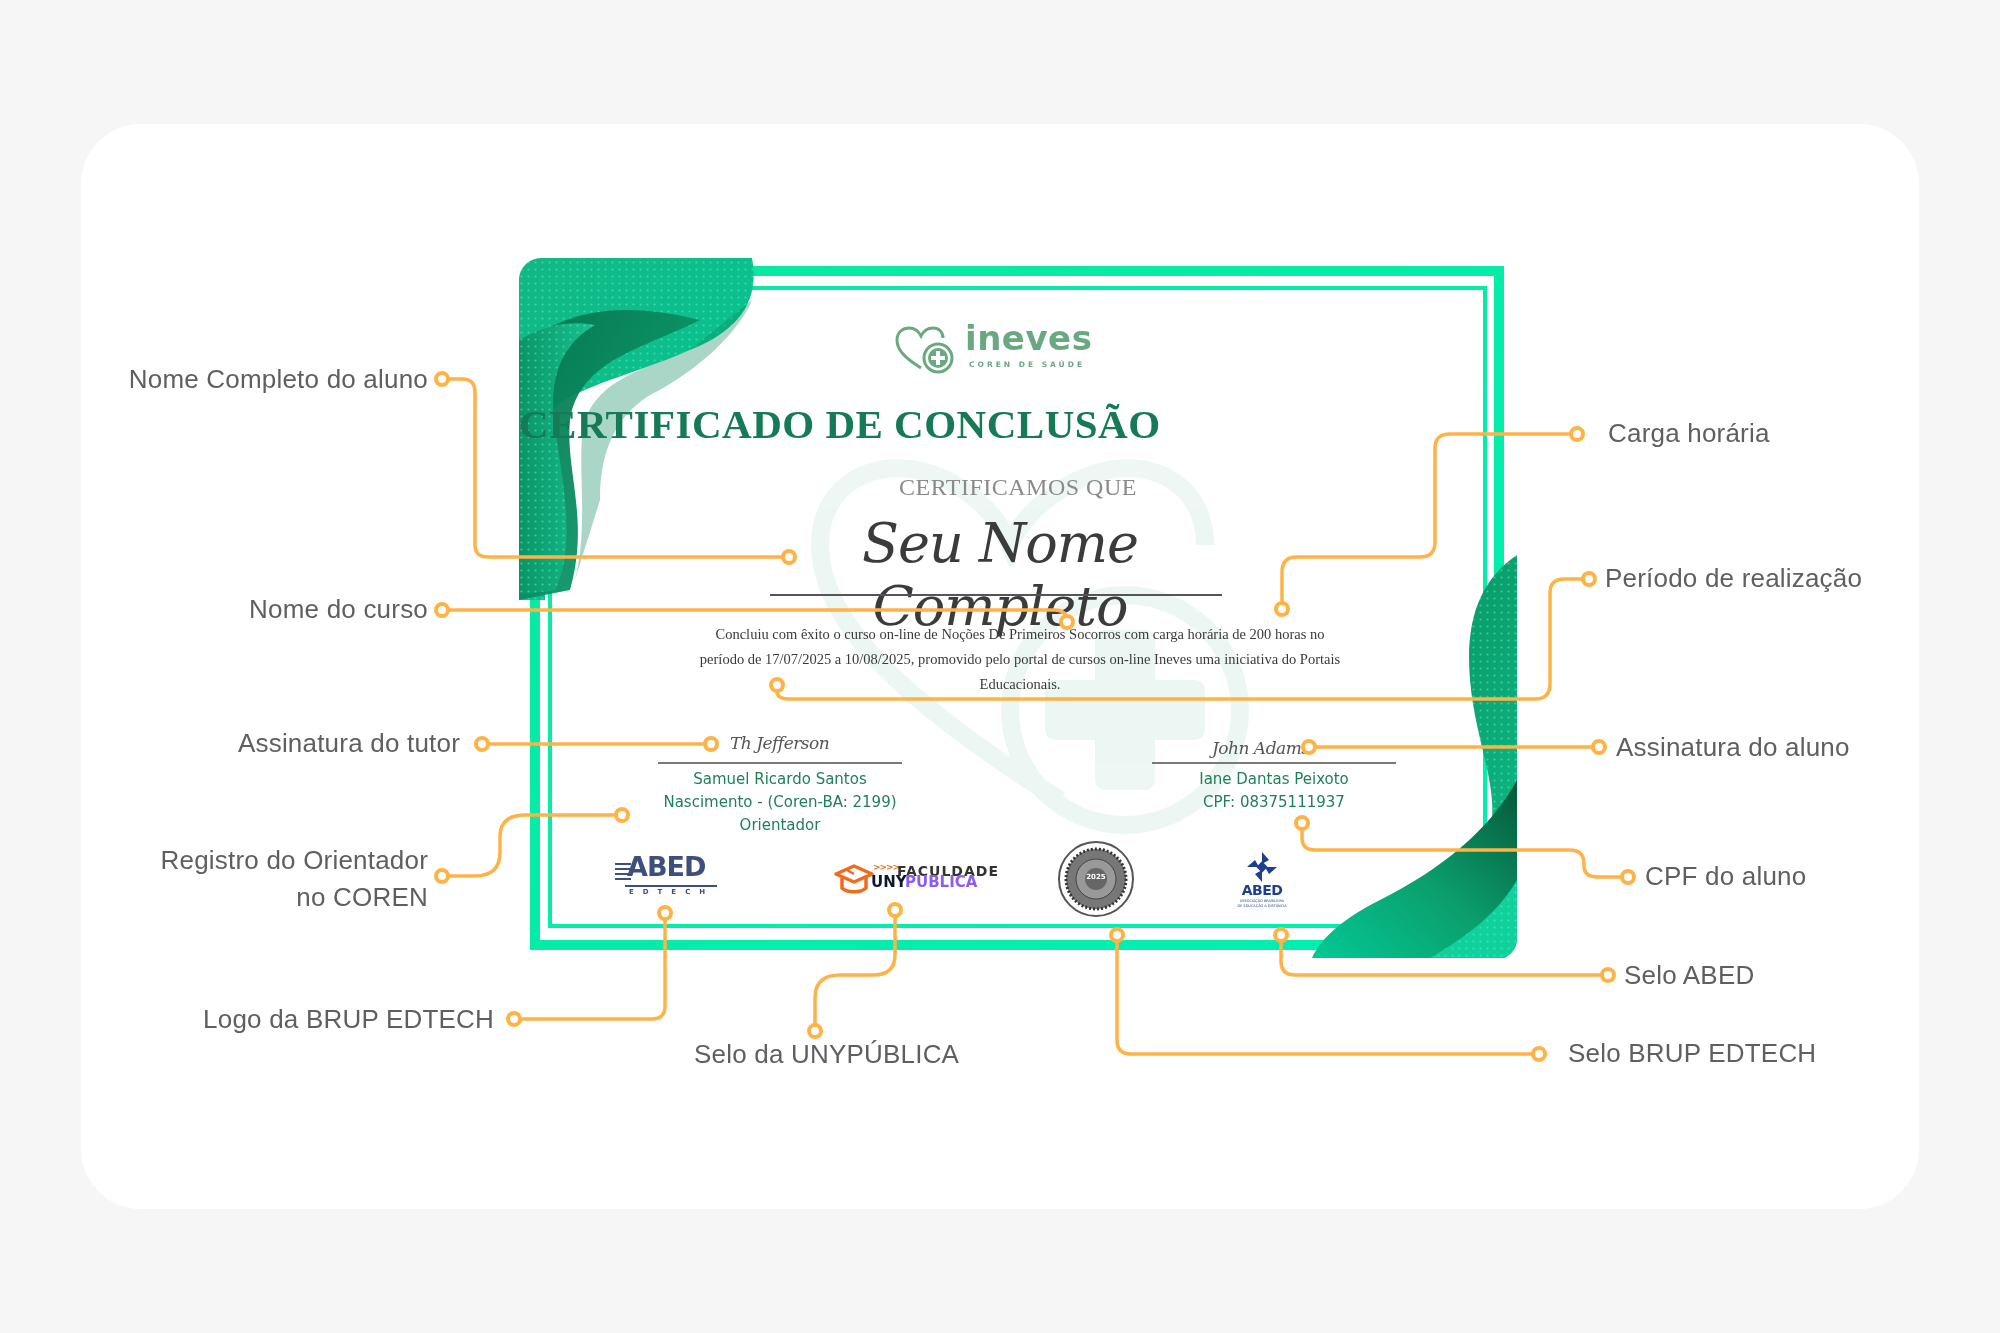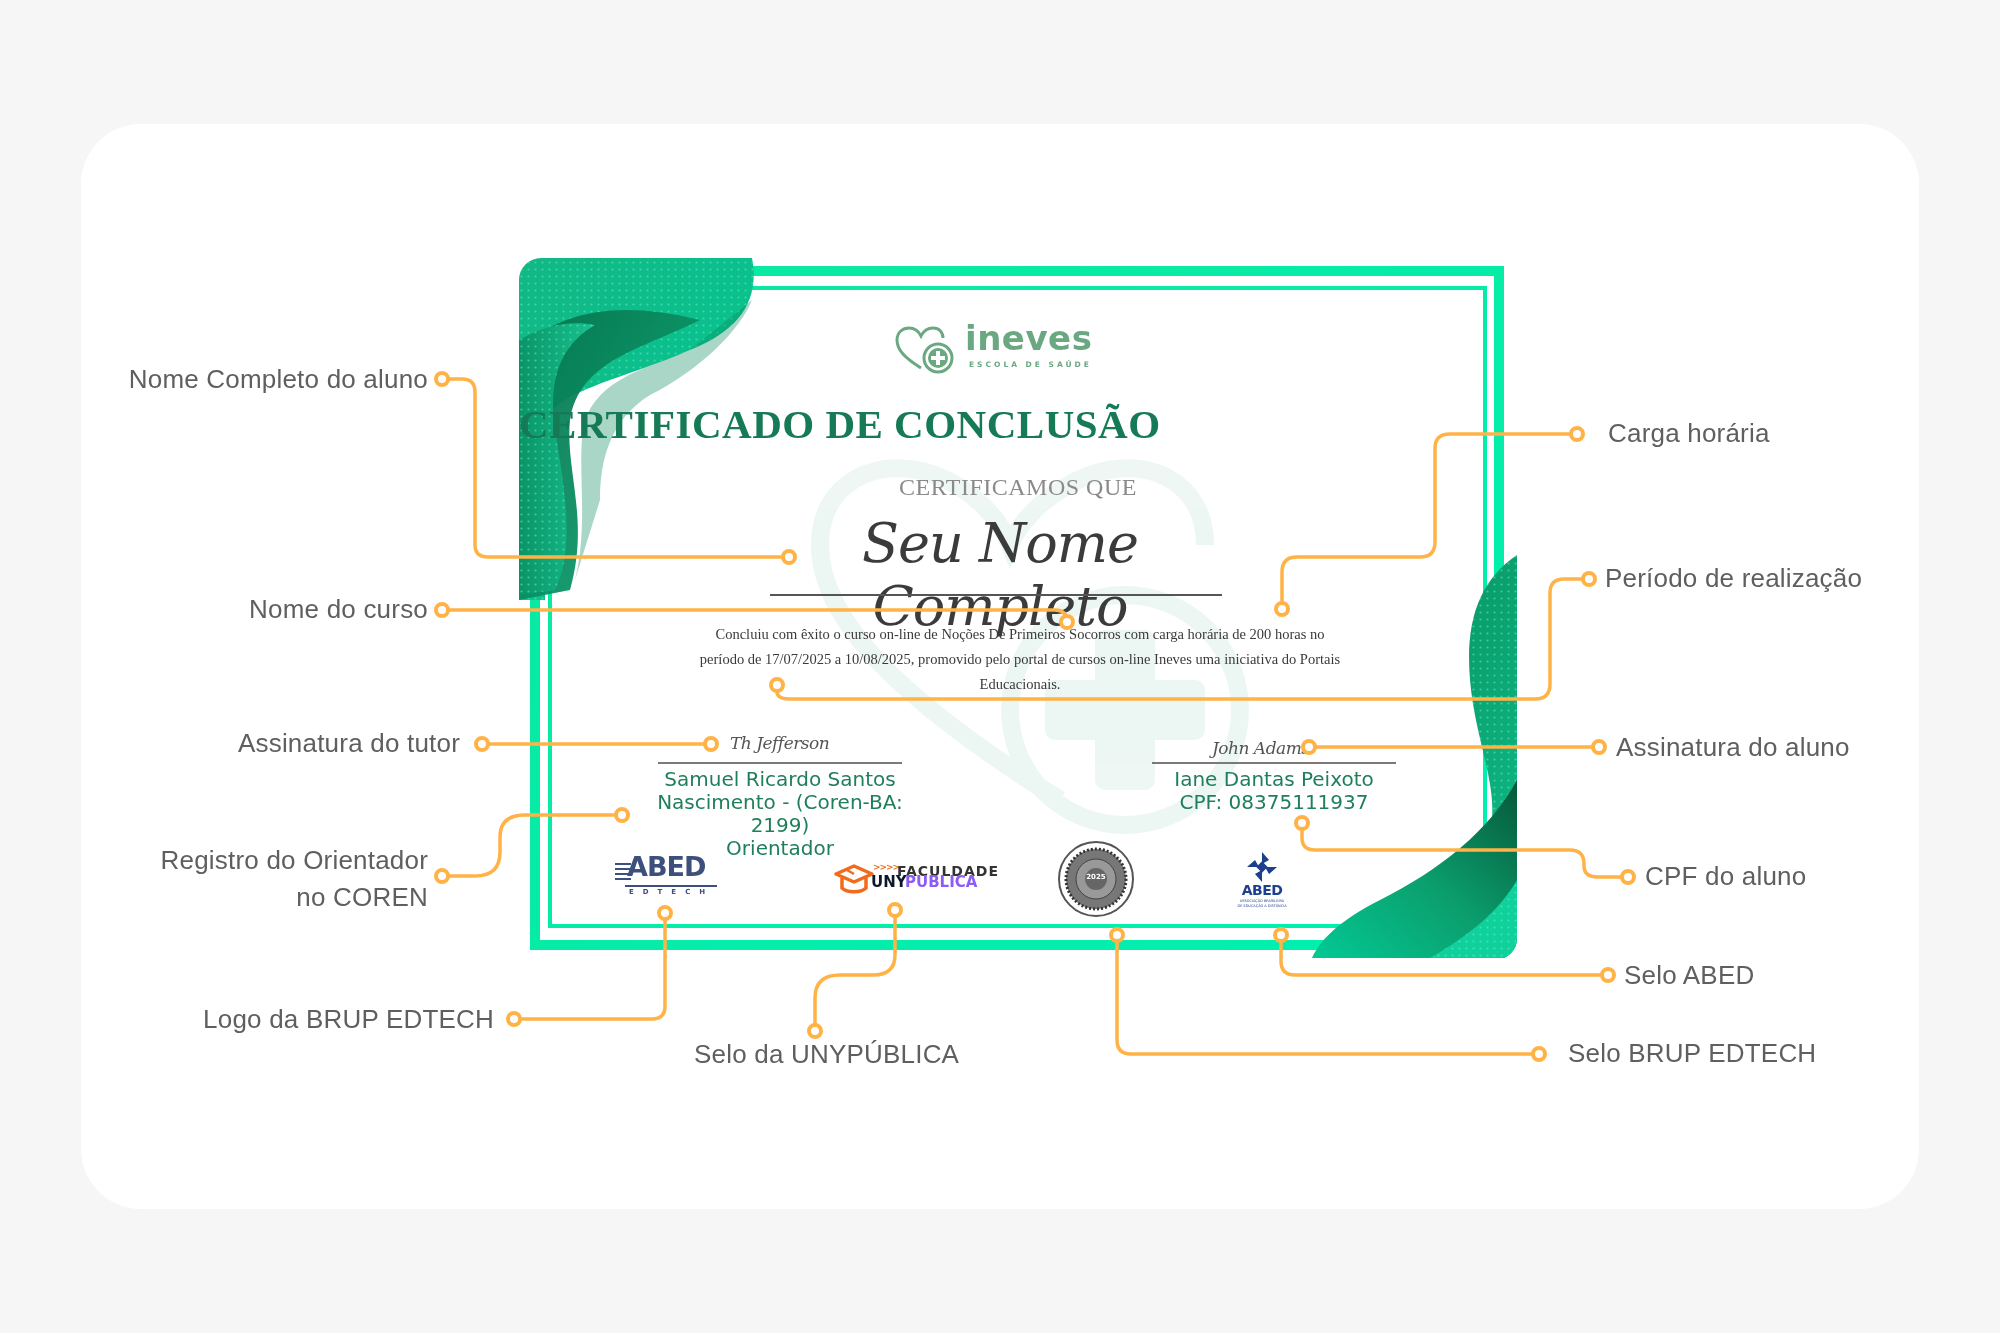--- a/index.html
+++ b/index.html
@@ -9,21 +9,21 @@
   svg.layer{position:absolute;left:0;top:0;}
   .label{position:absolute;color:#5f5f5f;font-size:26px;line-height:32px;white-space:nowrap;letter-spacing:0.2px;}
   .label.right{text-align:right;}
   .cert-title{position:absolute;left:0;width:100%;top:400px;font-family:"Liberation Serif","DejaVu Serif",serif;font-weight:bold;font-size:41px;color:#157a55;letter-spacing:0.5px;}
   .certificamos{position:absolute;left:0;width:100%;text-align:center;top:474px;font-family:"Liberation Serif","DejaVu Serif",serif;font-size:24px;color:#8a8a8a;letter-spacing:0.5px;}
   .student-name{position:absolute;left:760px;width:480px;text-align:center;top:512px;font-family:"DejaVu Serif","Liberation Serif",serif;font-style:italic;font-size:54px;color:#3b3b3b;letter-spacing:-1px;}
   .name-line{position:absolute;left:770px;top:594px;width:452px;height:2px;background:#555;}
   .body-text{position:absolute;left:600px;width:840px;top:622px;text-align:center;font-family:"Liberation Serif","DejaVu Serif",serif;font-size:14.5px;line-height:25px;color:#3a3a3a;}
   .sig{position:absolute;font-family:"DejaVu Serif","Liberation Serif",serif;font-style:italic;color:#555;font-size:17px;letter-spacing:-0.5px;}
   .sig-line{position:absolute;height:2px;background:#7a7a7a;}
-  .person{position:absolute;text-align:center;font-family:"DejaVu Sans","Liberation Sans",sans-serif;font-size:20px;line-height:23px;color:#1f7f5a;}
+  .person{position:absolute;text-align:center;font-family:"DejaVu Sans","Liberation Sans",sans-serif;font-size:15px;line-height:23px;color:#1f7f5a;}
   .logo-ineves{position:absolute;left:893px;top:320px;}
 </style>
 </head>
 <body>
 
 <div class="card"></div>
 
 <svg class="layer" width="2000" height="1333">
   <defs>
     <linearGradient id="frameGrad" x1="0" y1="0" x2="1" y2="1">
@@ -91,21 +91,21 @@
 
 <div class="logo-ineves">
   <svg width="66" height="50" viewBox="0 0 66 50" style="position:absolute;left:0;top:4px;">
     <path d="M28 44 C 12 34 4 26 4 16 C 4 8 10 4 16 4 C 22 4 26 8 28 12 C 30 8 34 4 40 4 C 46 4 50 8 50 14" fill="none" stroke="#6aa882" stroke-width="3"></path>
     <circle cx="45" cy="34" r="14" fill="#ffffff" stroke="#6aa882" stroke-width="3"></circle>
     <circle cx="45" cy="34" r="10" fill="#6aa882"></circle>
     <rect x="43" y="27" width="4" height="14" fill="#fff"></rect>
     <rect x="38" y="32" width="14" height="4" fill="#fff"></rect>
   </svg>
   <span class="abs" style="left:72px;top:-2px;font-family:'DejaVu Sans','Liberation Sans',sans-serif;font-weight:bold;font-size:34px;color:#6aa882;letter-spacing:0.5px;">ineves</span>
-  <span class="abs" style="left:76px;top:40px;font-family:'DejaVu Sans','Liberation Sans',sans-serif;font-weight:bold;font-size:7.5px;color:#6aa882;letter-spacing:3px;white-space:nowrap;">ESCOLA DE SAÚDE</span>
+  <span class="abs" style="left:76px;top:40px;font-family:'DejaVu Sans','Liberation Sans',sans-serif;font-weight:bold;font-size:7.5px;color:#6aa882;letter-spacing:3px;white-space:nowrap;">COREN DE SAÚDE</span>
 </div>
 
 <div class="cert-title" style="left:519px;width:998px;">CERTIFICADO DE CONCLUSÃO</div>
 <div class="certificamos" style="left:519px;width:998px;">CERTIFICAMOS QUE</div>
 <div class="student-name">Seu Nome Completo</div>
 <div class="name-line"></div>
 
 <div class="body-text">
   <div>Concluiu com êxito o curso on-line de Noções De Primeiros Socorros com carga horária de 200 horas no</div>
   <div>período de 17/07/2025 a 10/08/2025, promovido pelo portal de cursos on-line Ineves uma iniciativa do Portais</div>

